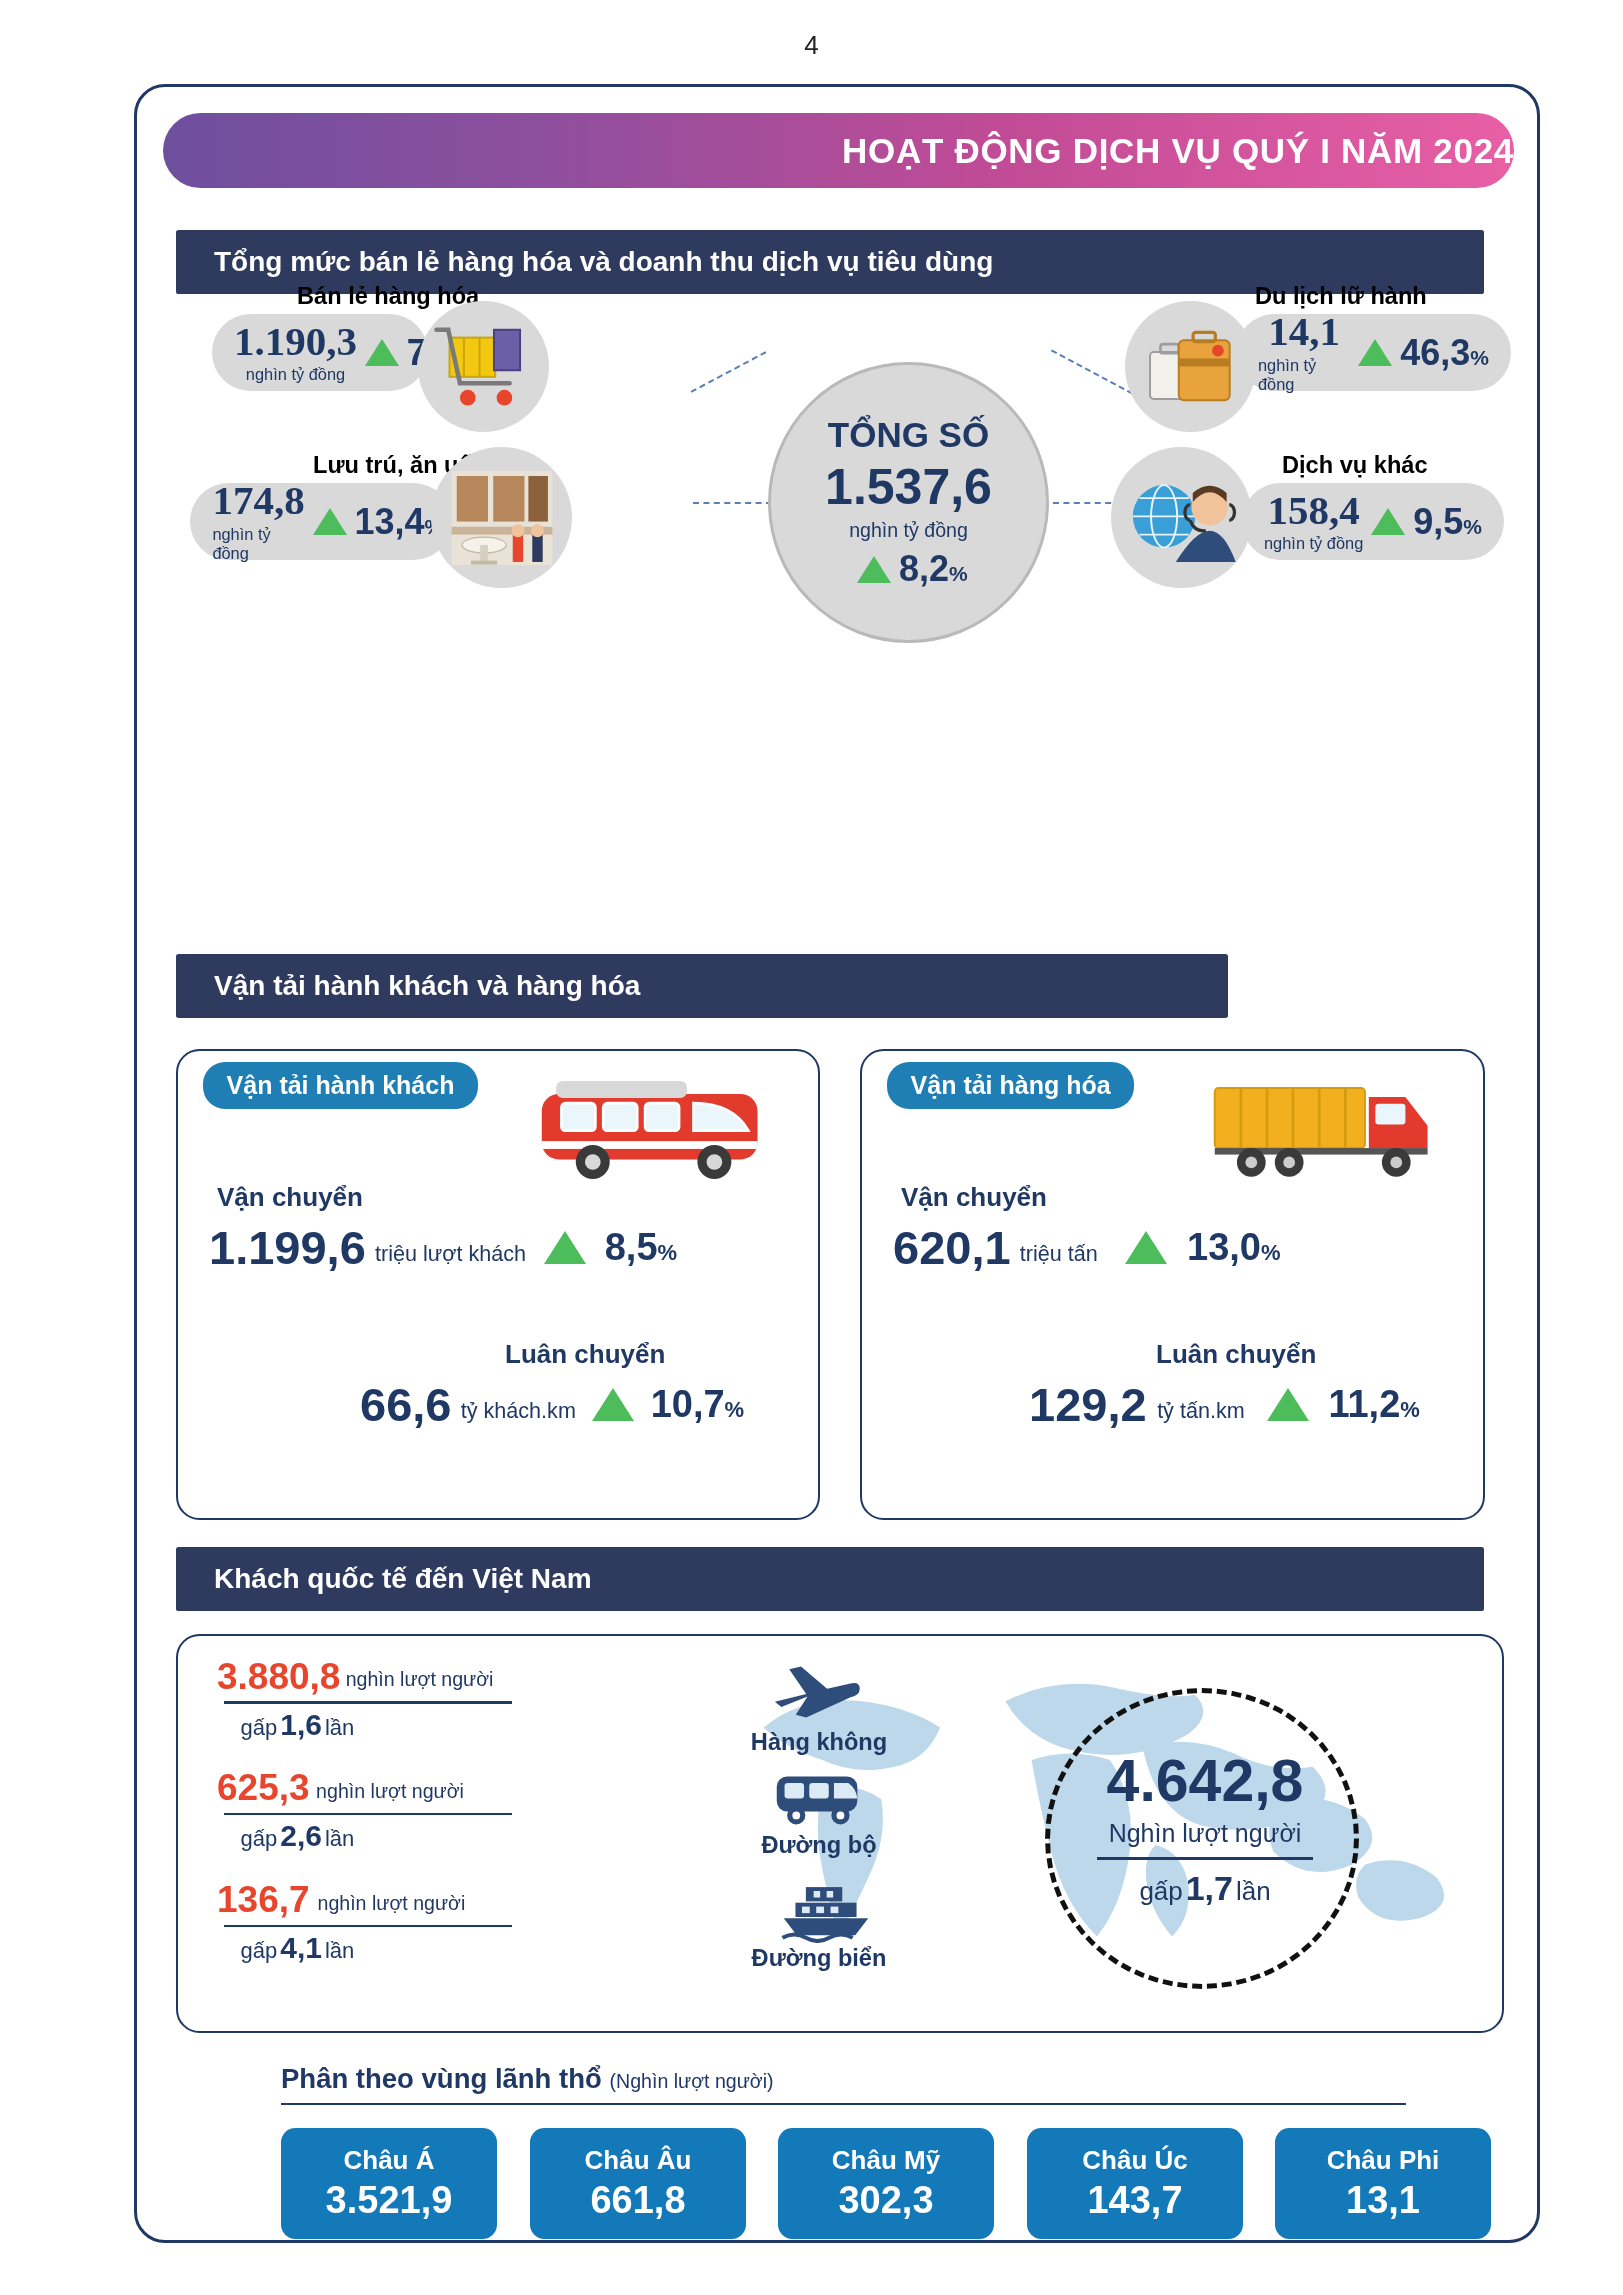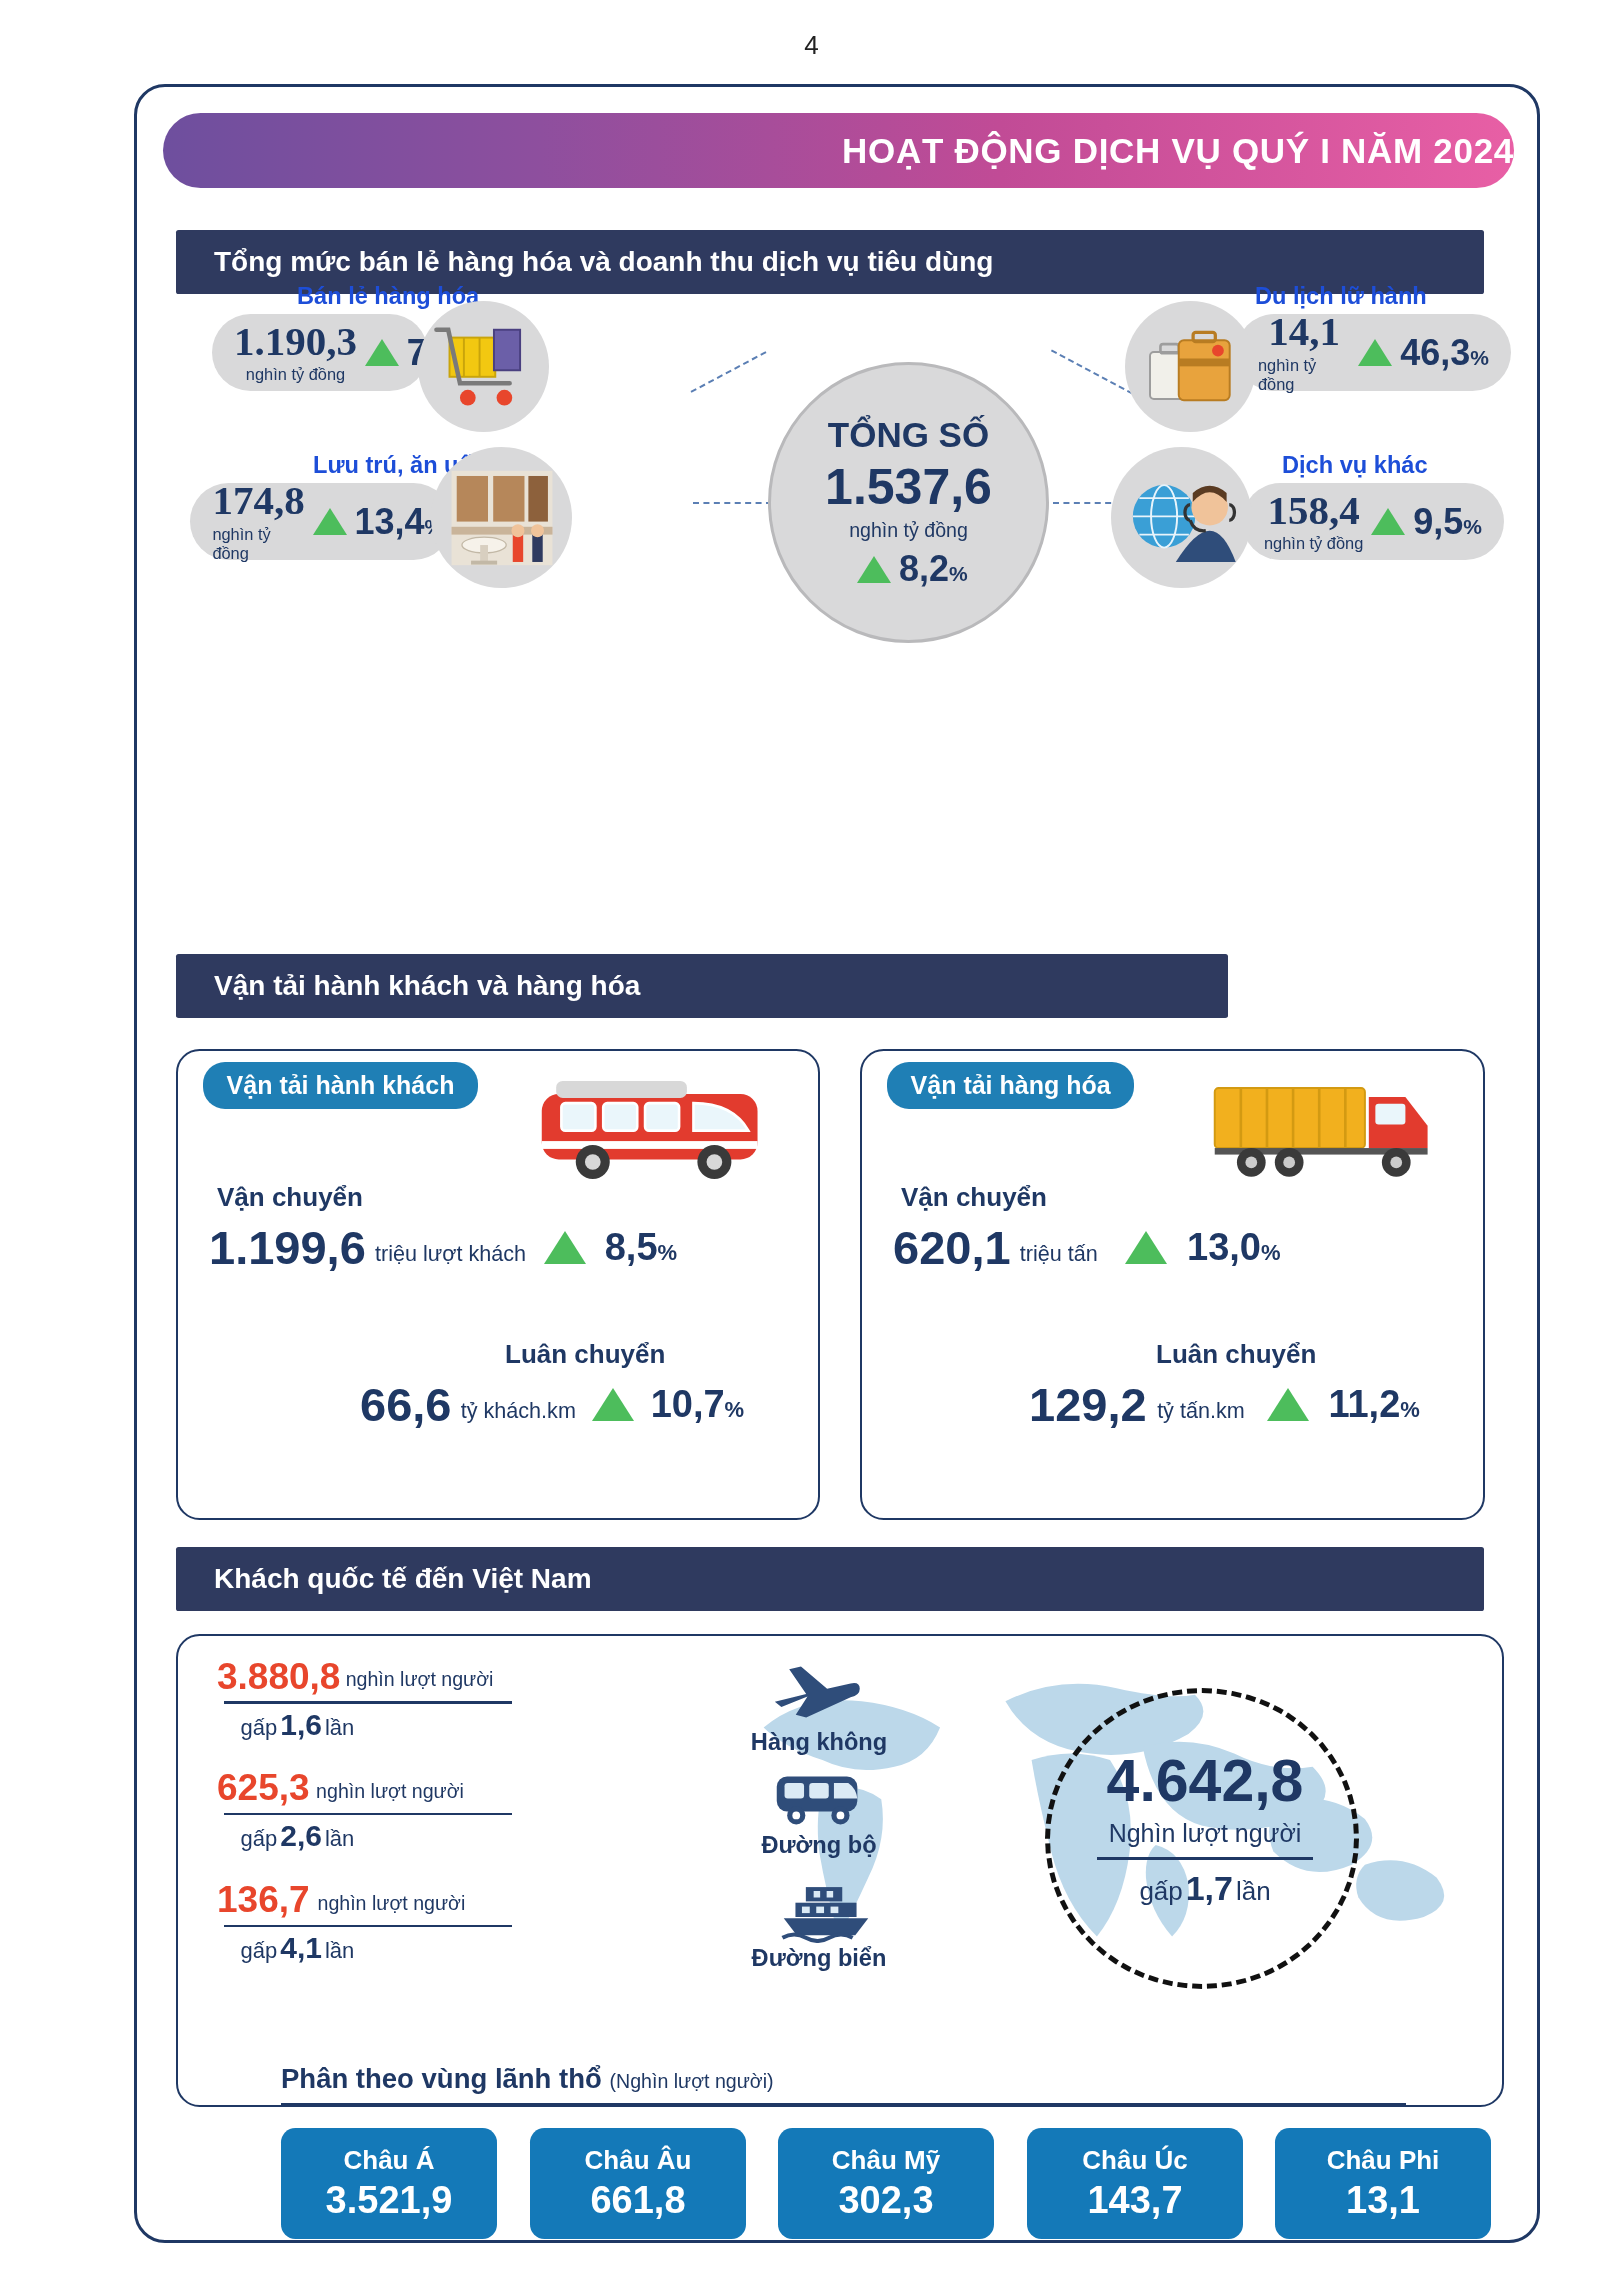--- a/index.html
+++ b/index.html
@@ -68,21 +68,21 @@
     border-left: 17.7px solid transparent;
     border-right: 17.7px solid transparent;
     border-bottom: 27.5px solid #4dbd5c;
     margin: 0 7.9px;
   }
   .pct { font-size: 36px; font-weight: bold; color: #1f3864; }
   .pct .sm { font-size: 21px; }
 
   .lbl {
     position: absolute;
-    font-size: 23.6px; font-weight: bold; color: #1d4ed8;
+    font-size: 23.6px; font-weight: bold; color: #000000;
   }
   .circle-icon {
     position: absolute;
     border-radius: 50%;
     background: #d9d9da;
     display: flex; align-items: center; justify-content: center;
     overflow: hidden;
   }
   .center-circle {
     position: absolute;
@@ -118,21 +118,21 @@
   .metric-label { font-size: 26px; font-weight: bold; color: #1f3864; }
   .metric-val { font-size: 47px; font-weight: bold; color: #1f3864; }
   .metric-unit { font-size: 21.6px; color: #1f3864; }
   .metric-pct { font-size: 38px; font-weight: bold; color: #1f3864; }
   .metric-pct .sm { font-size: 22px; }
 
   
   .tour-card {
     position: absolute;
     left: 39px; top: 1547px;
-    width: 1328px; height: 473px;
+    width: 1328px; height: 399px;
     border: 2.6px solid #1f3864;
     border-radius: 23.6px;
     background: #fff;
     overflow: hidden;
   }
   .tour-row { position: absolute; }
   .tour-num { font-size: 37px; font-weight: bold; color: #e8462c; }
   .tour-unit { font-size: 19.6px; color: #1f3864; }
   .tour-gap { font-size: 22px; color: #1f3864; }
   .tour-mode { font-size: 23.6px; font-weight: bold; color: #1f3864; text-align: center; }

